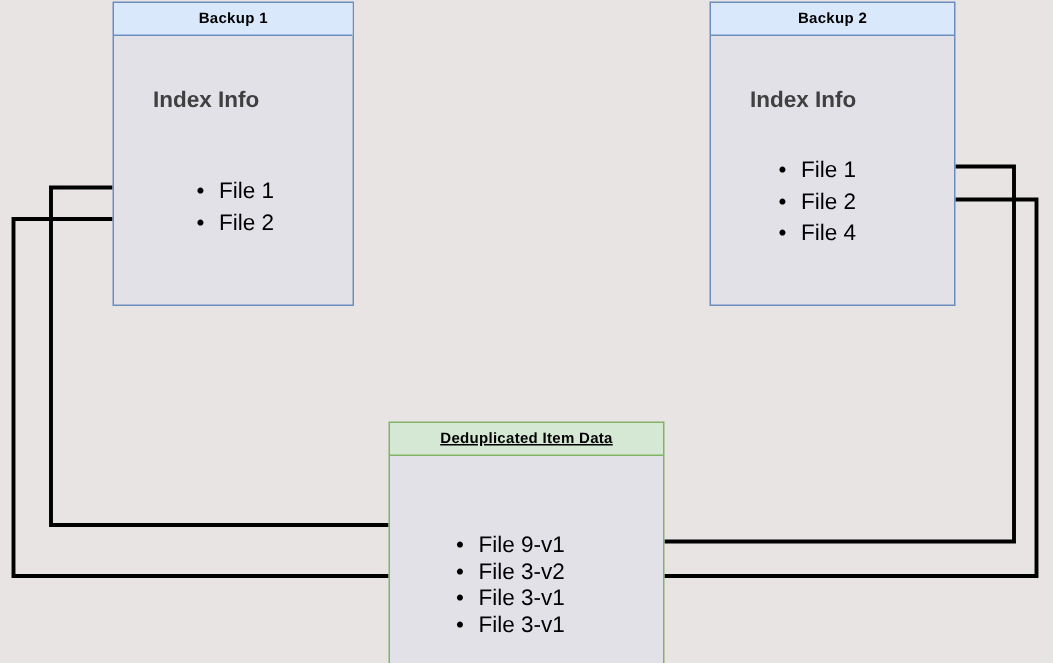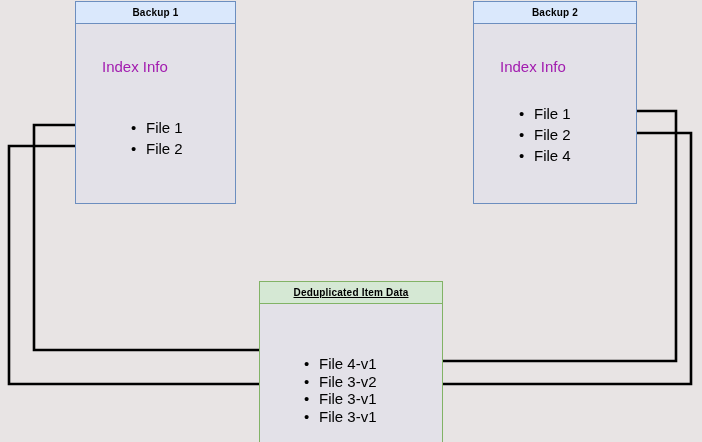--- a/index.html
+++ b/index.html
@@ -55,22 +55,23 @@
   }
   .box-body {
     position: relative;
     height: calc(100% - 22px);
   }
   .index-label {
     position: absolute;
     left: 26px;
     top: 34px;
     font-size: 15px;
-    color: #a21caf;
+    color: #404040;
     white-space: nowrap;
+    font-weight: bold;
   }
   .file-list {
     position: absolute;
     margin: 0;
     padding: 0;
     list-style: none;
   }
   .file-list li {
     font-size: 15px;
     color: #000;
@@ -138,21 +139,21 @@
         <li>File 2</li>
         <li>File 4</li>
       </ul>
     </div>
   </div>
 
   <div class="box green" style="left:259px; top:281px; width:184px; height:162px;text-decoration:underline;">
     <div class="box-header">Deduplicated Item Data</div>
     <div class="box-body">
       <ul class="file-list dedup-list" style="left:44px; top:51px;">
-        <li>File 4-v1</li>
+        <li>File 9-v1</li>
         <li>File 3-v2</li>
         <li>File 3-v1</li>
         <li>File 3-v1</li>
       </ul>
     </div>
   </div>
 
 </div>
 
 </body></html>

